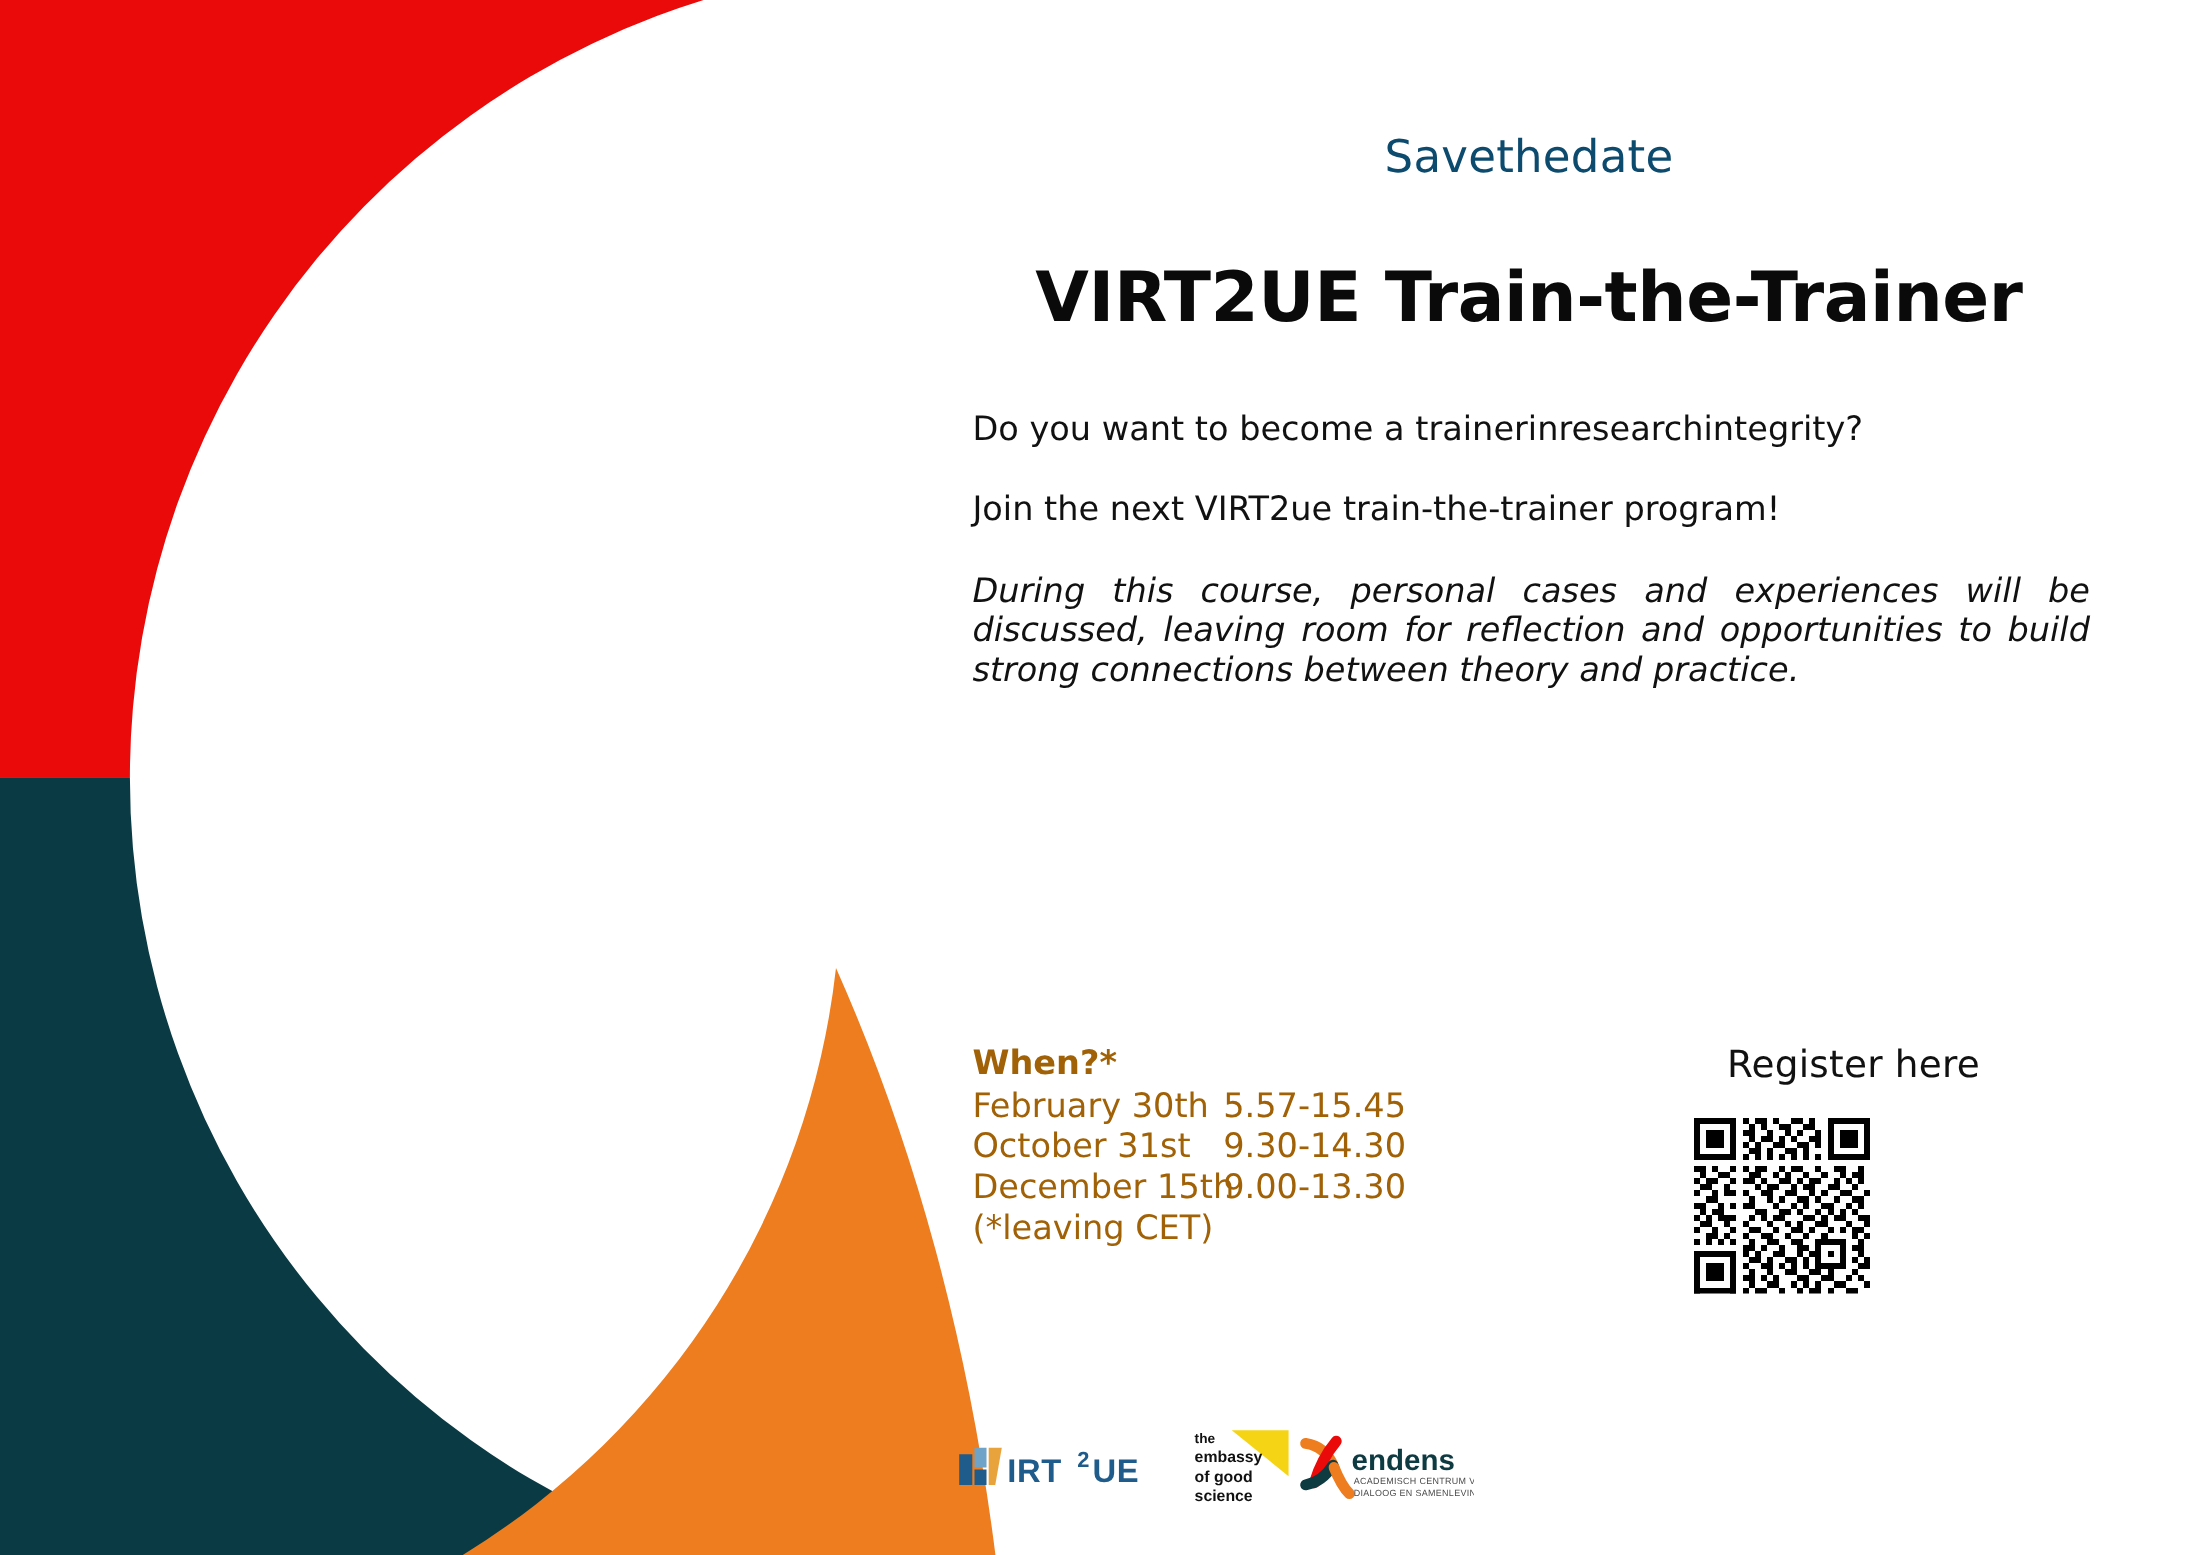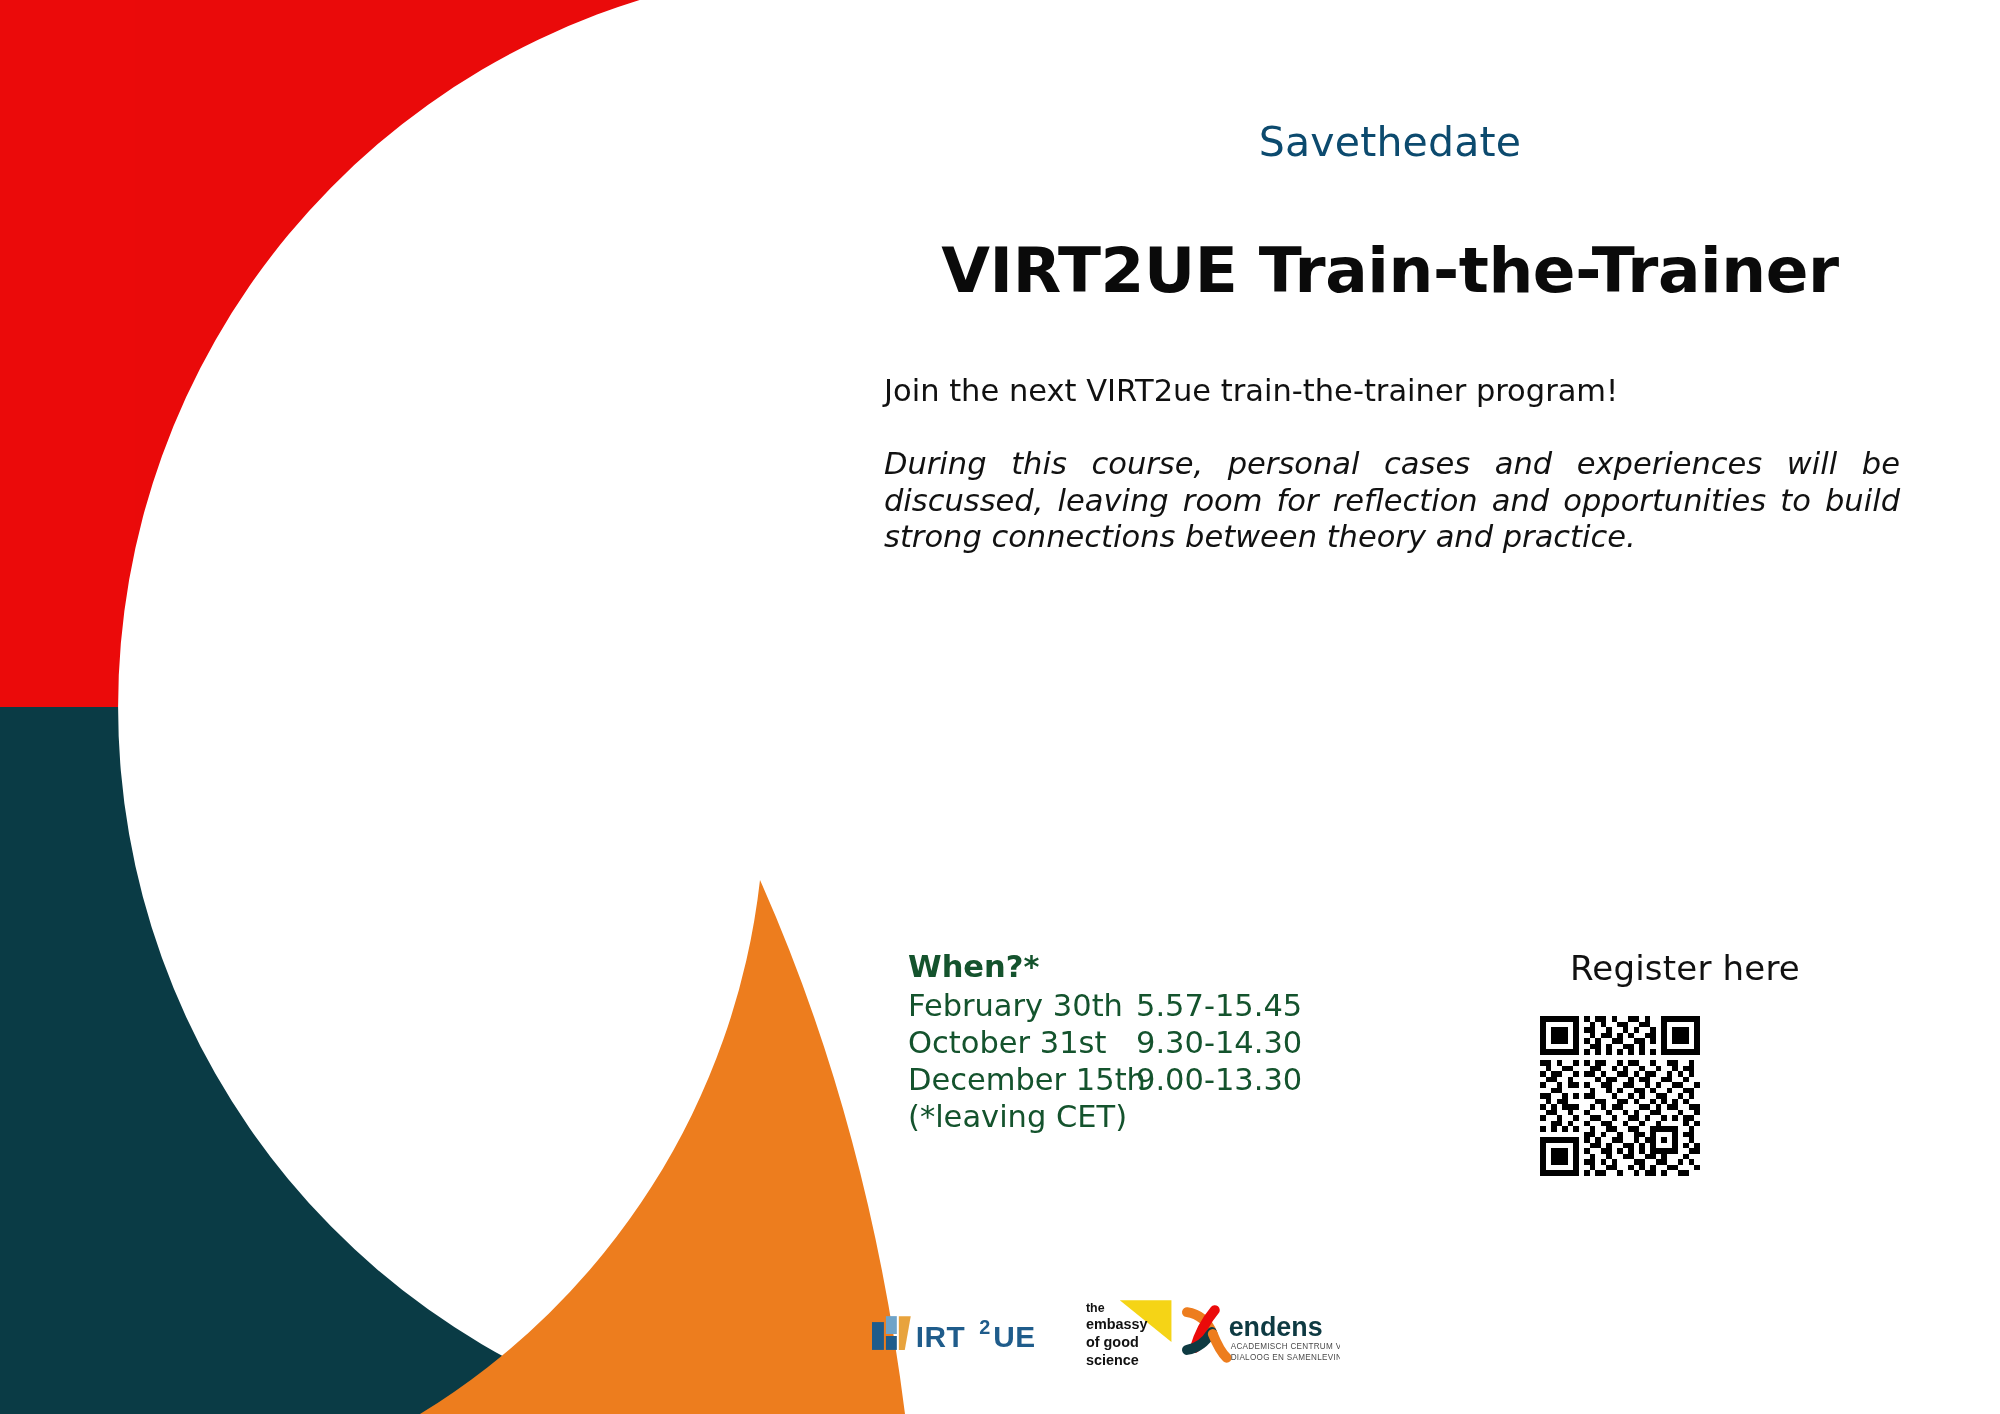--- a/index.html
+++ b/index.html
@@ -88,22 +88,21 @@
   .para.flush { text-align: left; }
 
   
   .when-block {
     position: absolute;
     left: 4px;
     top: 948px;
     width: 520px;
     font-size: 30.5px;
     line-height: 1.215;
-    color: #14532d;
-    margin-left: 24px;
+    color: #a16207;
   }
   .when-title {
     font-weight: 700;
     margin-bottom: 2px;
   }
   .when-row {
     display: flex;
   }
   .when-date {
     display: inline-block;
@@ -177,20 +176,21 @@
     </svg>
   </div>
 
   <div class="content">
 
     <div class="kicker">Savethedate</div>
 
     <h1 class="headline">VIRT2UE Train-the-Trainer</h1>
 
     <div class="body-block">
+      <p class="para flush">Do you want to become a trainerinresearchintegrity?</p>
       <p class="para flush">Join the next VIRT2ue train-the-trainer program!</p>
       <p class="para last">During this course, personal cases and experiences will be discussed, leaving room for reflection and opportunities to build strong connections between theory and practice.</p>
     </div>
 
     <div class="when-block">
       <div class="when-title">When?*</div>
 
       <div class="when-row">
         <span class="when-date">February 30th</span>
         <span class="when-time">5.57-15.45</span>

